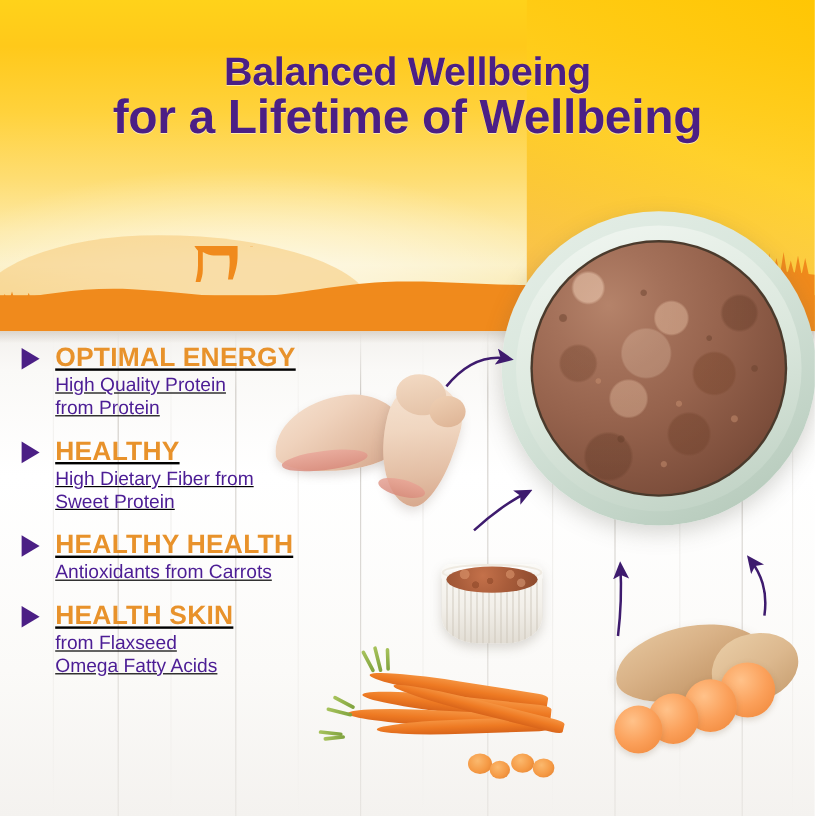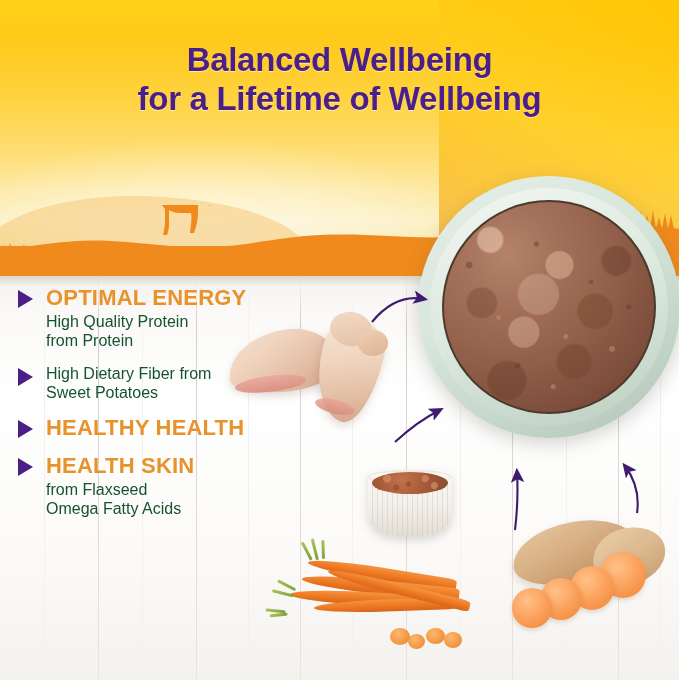--- a/index.html
+++ b/index.html
@@ -54,42 +54,42 @@
   }
 
   
   .headline{
     position:absolute;left:0;top:40px;width:679px;text-align:center;
     color:#4B1F85;
     font-weight:bold;
     font-size:33px;line-height:39px;letter-spacing:-.3px;
     text-shadow:0 1px 0 rgba(255,255,255,.55);
   }
-  .headline .l2{font-size:33px;}
-
-  
-  .bullets{position:absolute;left:18px;top:286px;width:320px;}
+  .headline .l2{font-size:40px;}
+
+  
+  .bullets{position:absolute;left:18px;top:286px;width:320px;text-decoration:underline;}
   .bullet{position:relative;margin-bottom:14px;}
   .tri{
     position:absolute;left:0;top:4px;
     width:0;height:0;
     border-left:15px solid #4B1F85;
     border-top:9px solid transparent;
     border-bottom:9px solid transparent;
   }
   .b-head{
     margin-left:28px;
     color:#E8922B;
     font-weight:bold;
     font-size:22px;line-height:24px;
     letter-spacing:.2px;
   }
   .b-sub{
     margin-left:28px;margin-top:2px;
-    color:#14532d;
+    color:#4c1d95;
     font-size:16px;line-height:19px;
     font-weight:normal;
   }
 
   
   .bowl{
     position:absolute;left:418px;top:176px;width:262px;height:262px;
     border-radius:50%;
     background:linear-gradient(150deg,#E6EFE8 0%,#D8E6DC 40%,#C2D4C7 75%,#AFC4B4 100%);
     box-shadow:0 6px 18px rgba(90,90,80,.25);
@@ -348,30 +348,34 @@
       <div class="b-head">OPTIMAL ENERGY</div>
       <div class="b-sub">
         <div>High Quality Protein</div>
         <div>from Protein</div>
       </div>
     </div>
 
     <div class="bullet">
       <span class="tri"></span>
       <div class="b-head">
+        <div>HEALTHY</div>
       </div>
       <div class="b-sub">
         <div>High Dietary Fiber from</div>
-        <div>Sweet Potatoes</div>
+        <div>Sweet Protein</div>
       </div>
     </div>
 
     <div class="bullet">
       <span class="tri"></span>
       <div class="b-head">HEALTHY HEALTH</div>
+      <div class="b-sub">
+        <div>Antioxidants from Carrots</div>
+      </div>
     </div>
 
     <div class="bullet">
       <span class="tri"></span>
       <div class="b-head">
         <div>HEALTH SKIN</div>
       </div>
       <div class="b-sub">
         <div>from Flaxseed</div>
         <div>Omega Fatty Acids</div>

